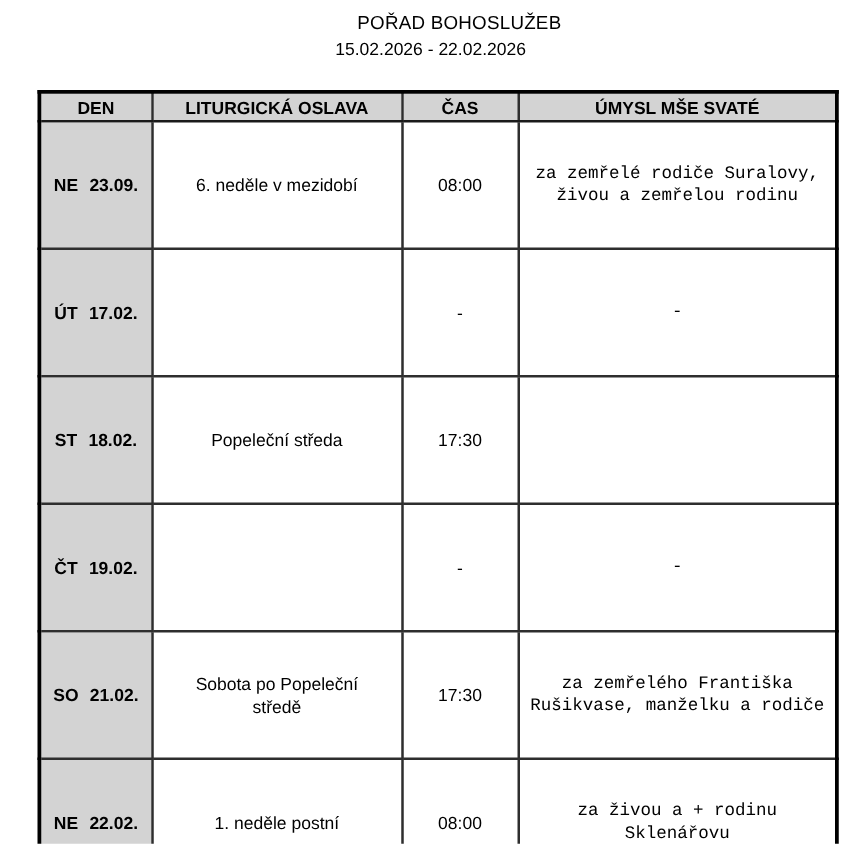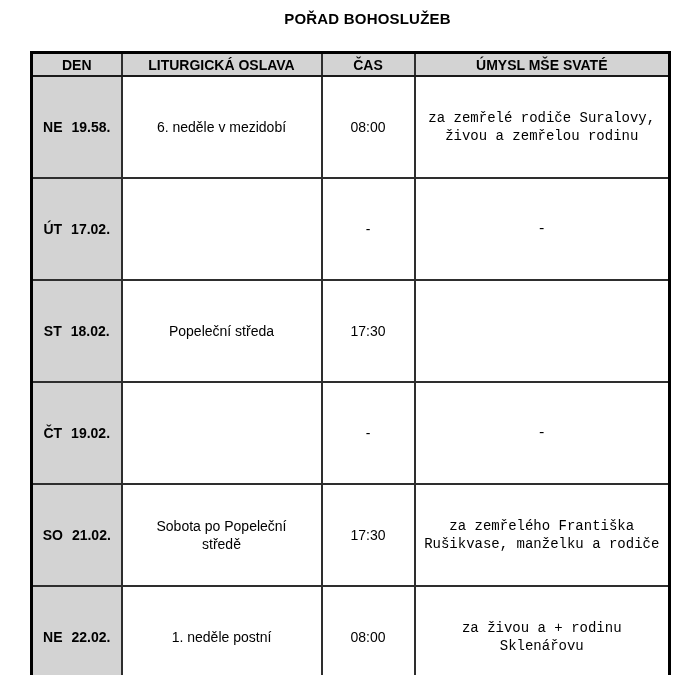--- a/index.html
+++ b/index.html
@@ -18,21 +18,21 @@
     overflow: hidden;
     box-sizing: border-box;
   }
   .page-header {
     padding-top: 9px;
     text-align: center;
     line-height: 19px;
   }
   .title-line {
     font-size: 15px;
-    font-weight: bold;
+    font-weight: normal;
     letter-spacing: 0.2px;
     padding-left: 46px;
   }
   .date-line {
     font-size: 14px;
     font-weight: normal;
     margin-top: 2px;
   }
   table.schedule {
     margin-top: 23px;
@@ -78,40 +78,41 @@
   td.time-cell { padding: 0 2px; margin-top: 45px; }
   td.int-cell { padding: 16px 2px; font-family: Liberation Mono, monospace; }
 </style>
 </head>
 <body>
 
 <div class="page">
 
   <div class="page-header">
     <div class="title-line">POŘAD BOHOSLUŽEB</div>
+    <div class="date-line">15.02.2026 - 22.02.2026</div>
   </div>
 
   <table class="schedule">
     <colgroup>
       <col class="c-day">
         <col class="c-lit">
         <col class="c-time">
         <col class="c-int">
     </colgroup>
     <thead>
       <tr>
         <th>DEN</th>
         <th>LITURGICKÁ OSLAVA</th>
         <th>ČAS</th>
         <th>ÚMYSL MŠE SVATÉ</th>
       </tr>
     </thead>
     <tbody>
       <tr>
-        <td class="day-cell"><span class="day-abbr">NE</span><span>19.58.</span></td>
+        <td class="day-cell"><span class="day-abbr">NE</span><span>23.09.</span></td>
         <td class="lit-cell">6. neděle v mezidobí</td>
         <td class="time-cell">08:00</td>
         <td class="int-cell">za zemřelé rodiče Suralovy, živou a zemřelou rodinu</td>
       </tr>
       <tr>
         <td class="day-cell"><span class="day-abbr">ÚT</span><span>17.02.</span></td>
         <td class="lit-cell"></td>
         <td class="time-cell">-</td>
         <td class="int-cell">-</td>
       </tr>

